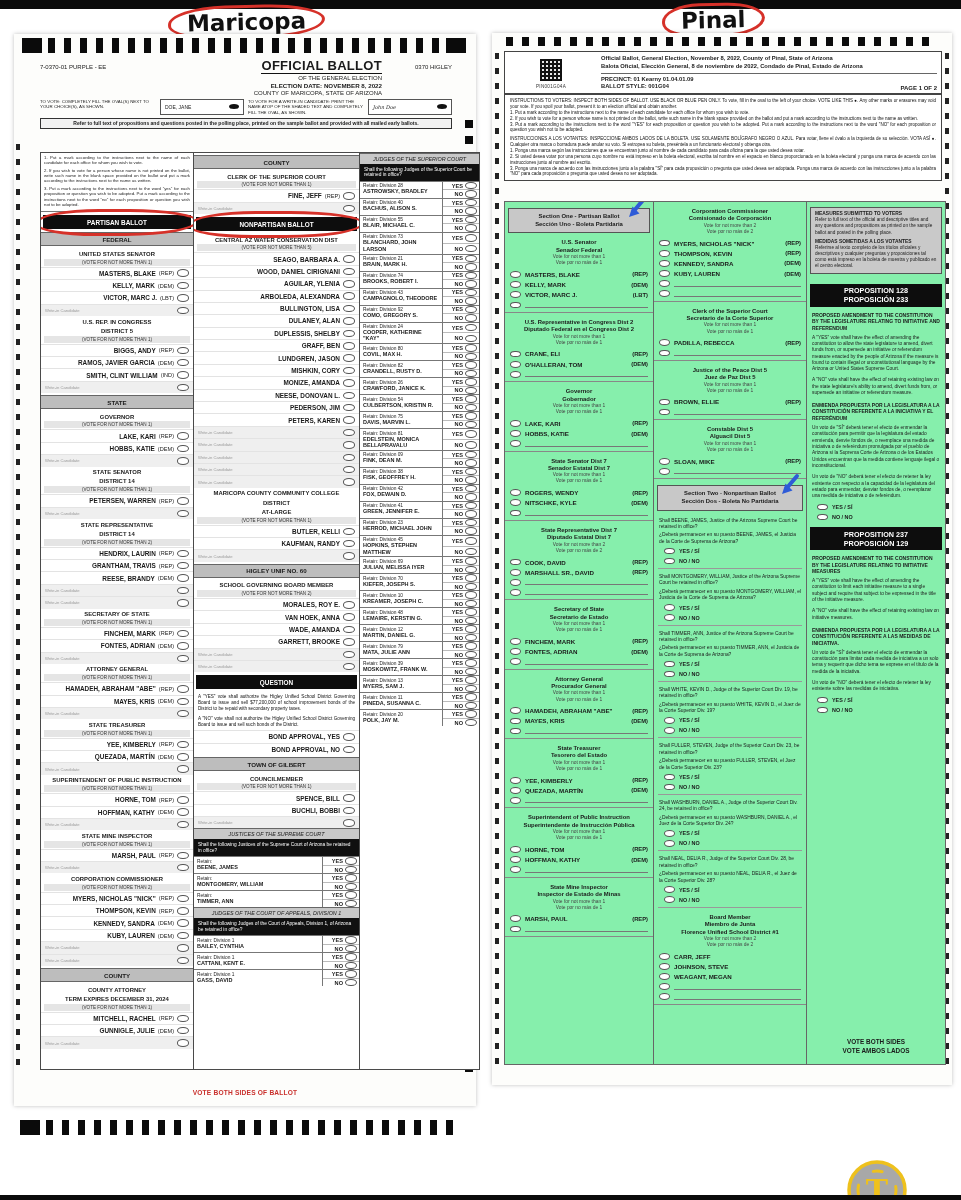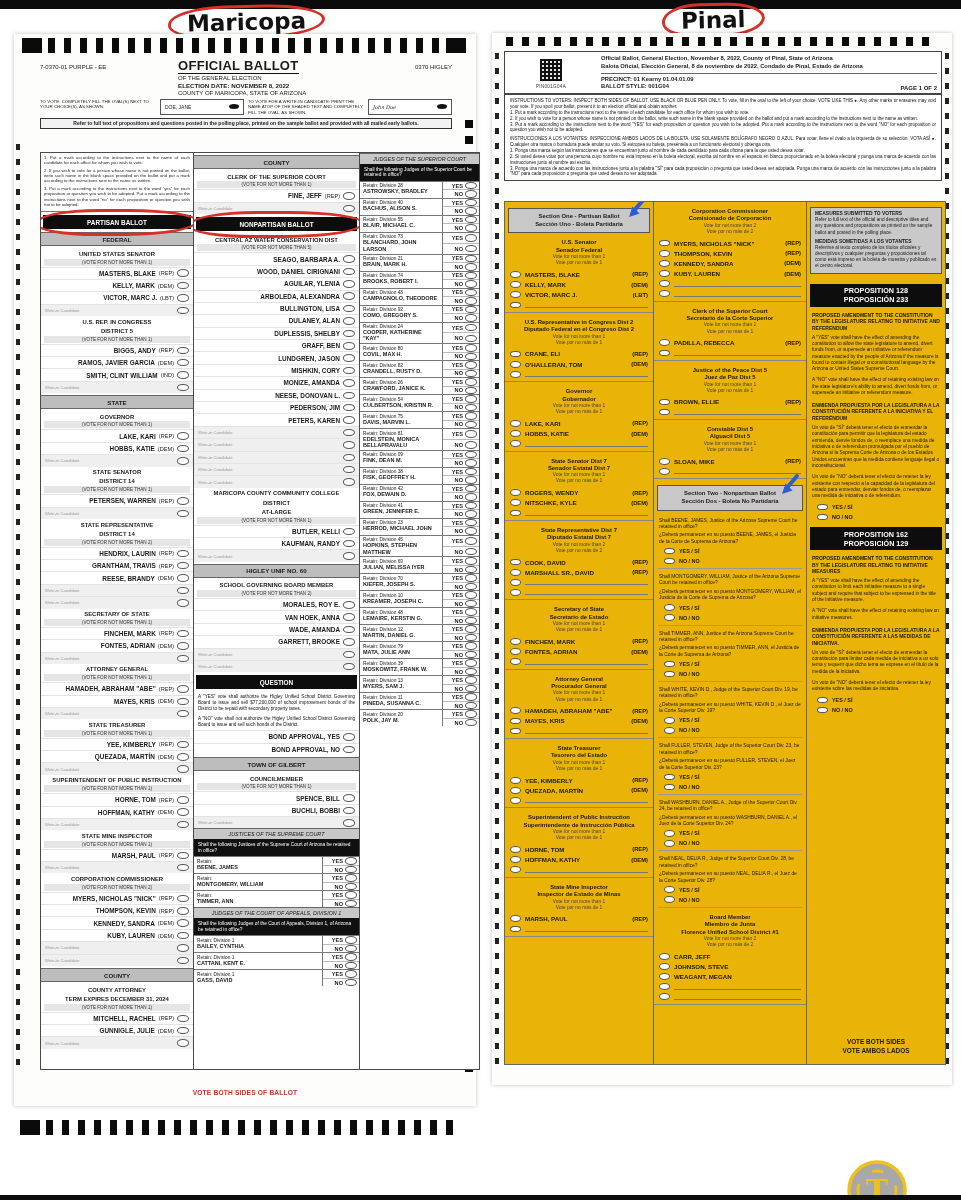--- a/index.html
+++ b/index.html
@@ -25,21 +25,21 @@
   .hmarks .bigsq{width:20px;background:#0b0b0b;}
   .hmarks .dash-run{flex:1;background:repeating-linear-gradient(90deg,#0b0b0b 0 7px,transparent 7px 16px);margin:0 6px;}
   .vmarks{position:absolute;width:8px;background:repeating-linear-gradient(180deg,#0b0b0b 0 8px,transparent 8px 16px);}
   .vmarks.thin{width:4px;background:repeating-linear-gradient(180deg,#222 0 6px,transparent 6px 15px);}
   .pin-hmarks{position:absolute;height:9px;background:repeating-linear-gradient(90deg,#0b0b0b 0 7px,transparent 7px 16px);}
 
   
   .m-header{position:absolute;left:26px;right:24px;top:22px;}
   .m-head-row{display:flex;align-items:flex-start;}
   .m-form-no{font-size:6px;width:90px;padding-top:8px;}
-  .m-title-block{flex:1;text-align:left;padding-left:48px;}
+  .m-title-block{flex:1;text-align:right;padding-left:48px;}
   .m-title{font-size:13px;font-weight:bold;letter-spacing:.3px;border-bottom:1.5px solid #111;display:inline-block;}
   .m-sub{font-size:6px;margin-top:1px;}
   .m-sub b{font-size:6.2px;}
   .m-precinct{font-size:6px;width:70px;text-align:right;padding-top:8px;}
   .m-mark-row{display:flex;gap:4px;margin-top:3px;align-items:stretch;}
   .m-mark-txt{flex:1;font-size:4.4px;color:#222;line-height:1.2;}
   .m-ex-box{width:74px;border:1px solid #555;background:#fff;font-size:5px;display:flex;align-items:center;justify-content:space-between;padding:1px 4px;}
   .m-ex-script{font-family:"DejaVu Serif",serif;font-style:italic;}
   .m-fill{display:inline-block;width:10px;height:5px;background:#111;border-radius:50%;}
   .m-refer{margin-top:3px;border:1px solid #333;background:#f2f2f2;font-size:5px;font-weight:bold;text-align:center;padding:1.5px 2px;}
@@ -88,21 +88,21 @@
   .p-qr-code{font-size:4.6px;color:#333;margin-top:3px;letter-spacing:.3px;}
   .p-head-main{flex:1;padding:3px 4px 2px;}
   .p-ofc{font-size:5.8px;font-weight:bold;line-height:1.35;border-bottom:1px solid #666;padding-bottom:2px;}
   .p-prec-row{display:flex;justify-content:space-between;align-items:flex-end;padding-top:2px;}
   .p-prec{font-size:5.8px;font-weight:bold;line-height:1.35;}
   .p-page{font-size:6px;font-weight:bold;}
   .p-instr{padding:3px 5px;border-top:1px solid #444;}
   .p-instr div{font-size:4.5px;line-height:1.3;text-align:justify;color:#111;}
   .p-instr .gap{margin-top:3px;}
   .p-cols{position:absolute;left:12px;top:168px;display:flex;}
-  .p-col{height:862px;overflow:hidden;background:#eab308;border:1px solid #666;}
+  .p-col{height:862px;overflow:hidden;background:#86efac;border:1px solid #666;}
   #p-col1{width:148px;}
   #p-col2{width:152px;border-left:none;}
   #p-col3{width:138px;border-left:none;display:flex;flex-direction:column;}
   .p-sec{border:1px solid #555;background:#c8c8c8;text-align:center;font-weight:bold;font-size:5.9px;
          line-height:1.3;padding:4px 2px;margin:6px 3px 4px;position:relative;}
   .p-title{font-weight:bold;font-size:5.9px;text-align:center;line-height:1.25;margin-top:6px;}
   .p-note{font-size:4.9px;color:#444;text-align:center;line-height:1.25;}
   .p-cands{margin-top:3px;border-bottom:1px solid #888;padding-bottom:2px;}
   .p-row{display:flex;align-items:center;gap:4px;padding:1.6px 5px;}
   .p-row .oval{width:9px;height:4.8px;}
@@ -1775,21 +1775,21 @@
           <div class="p-pp">Un voto de "NO" deberá tener el efecto de retener la ley existente con respecto a la capacidad de la legislatura del estado para enmendar, desviar fondos de, o reemplazar una medida de iniciativa o de referéndum.</div>
           <div class="p-opt">
             <span class="oval"></span>
             <span>YES  /  SÍ</span>
           </div>
           <div class="p-opt">
             <span class="oval"></span>
             <span>NO  /  NO</span>
           </div>
           <div class="p-propbar">
-            <div>PROPOSITION 162</div>
+            <div>PROPOSITION 237</div>
             <div>PROPOSICIÓN 129</div>
           </div>
           <div class="p-ph">PROPOSED AMENDMENT TO THE CONSTITUTION BY THE LEGISLATURE RELATING TO INITIATIVE MEASURES</div>
           <div class="p-pp">A "YES" vote shall have the effect of amending the constitution to limit each initiative measure to a single subject and require that subject to be expressed in the title of the initiative measure.</div>
           <div class="p-pp">A "NO" vote shall have the effect of retaining existing law on initiative measures.</div>
           <div class="p-ph">ENMIENDA PROPUESTA POR LA LEGISLATURA A LA CONSTITUCIÓN REFERENTE A LAS MEDIDAS DE INICIATIVA.</div>
           <div class="p-pp">Un voto de "SÍ" deberá tener el efecto de enmendar la constitución para limitar cada medida de iniciativa a un solo tema y requerir que dicho tema se exprese en el título de la medida de la iniciativa.</div>
           <div class="p-pp">Un voto de "NO" deberá tener el efecto de retener la ley existente sobre las medidas de iniciativa.</div>
           <div class="p-opt">
             <span class="oval"></span>

